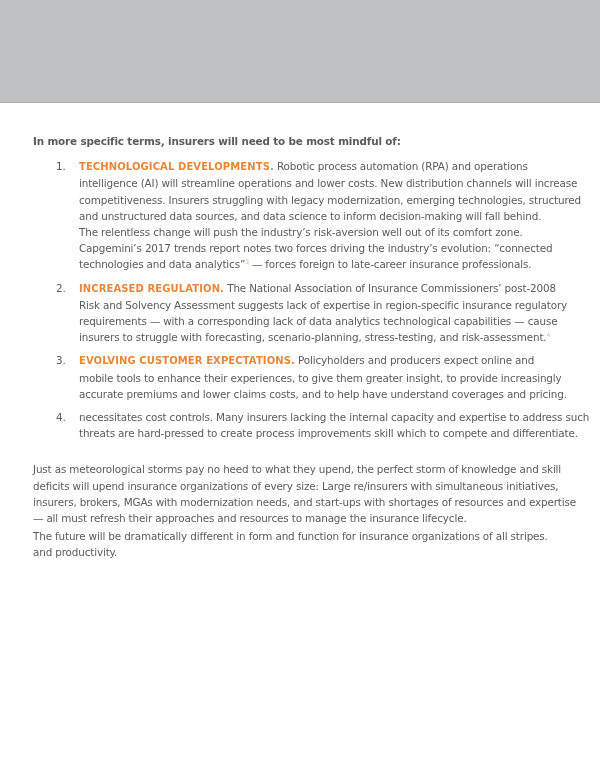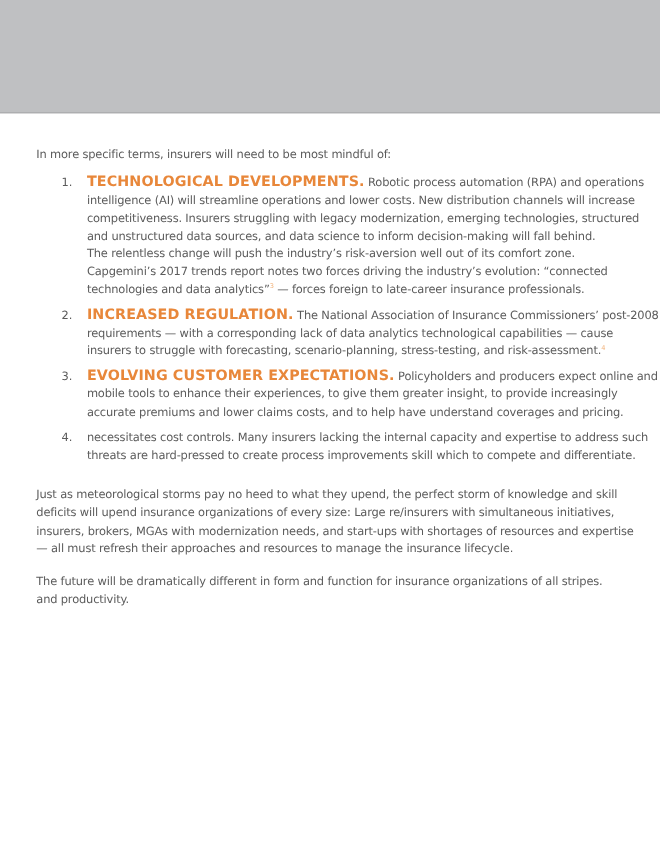--- a/index.html
+++ b/index.html
@@ -8,28 +8,28 @@
     font-family: "DejaVu Sans", sans-serif; color: #5b5b5b;
   }
   .header-band {
     position: absolute; left: 0; top: 0; width: 600px; height: 102px;
     background: #bfc0c2; border-bottom: 1px solid #a9aaac;
   }
   .content {
     position: absolute; left: 33px; top: 133px; width: 540px;
     font-size: 10.4px; line-height: 16.2px; letter-spacing: -0.15px;
   }
-  .intro { margin: 0 0 9px 0; }
+  .intro { margin: 0 0 9px 0; font-weight: bold; }
   ol.items { list-style: none; margin: 0; padding: 0; }
   ol.items li { position: relative; padding-left: 46px; margin-bottom: 7px; }
   .num { position: absolute; left: 23px; top: 0; }
-  .head { color: #e8873a; font-weight: bold; font-size: 13px; letter-spacing: 0.1px; }
+  .head { color: #e8873a; font-weight: bold; font-size: 10px; letter-spacing: 0.1px; }
   sup.ref { color: #f2b27a; font-size: 6px; line-height: 0; vertical-align: 4px; }
   p.para { margin: 20px 0 0 0; }
-  p.para + p.para { margin-top: 14px; }
+  p.para + p.para { margin-top: 2px; }
   .line { display: block; white-space: nowrap; }
 </style>
 </head>
 <body>
 
 <div class="header-band"></div>
 
 <div class="content">
   <p class="intro">In more specific terms, insurers will need to be most mindful of:</p>
 
@@ -40,20 +40,21 @@
       <span class="line">intelligence (AI) will streamline operations and lower costs. New distribution channels will increase</span>
       <span class="line">competitiveness. Insurers struggling with legacy modernization, emerging technologies, structured</span>
       <span class="line">and unstructured data sources, and data science to inform decision-making will fall behind.</span>
       <span class="line">The relentless change will push the industry’s risk-aversion well out of its comfort zone.</span>
       <span class="line">Capgemini’s 2017 trends report notes two forces driving the industry’s evolution: “connected</span>
       <span class="line"><span>technologies and data analytics”</span><sup class="ref">3</sup><span> — forces foreign to late-career insurance professionals.</span></span>
     </li>
     <li>
       <span class="num">2.</span>
       <span class="line"><span class="head">INCREASED REGULATION.</span><span> The National Association of Insurance Commissioners’ post-2008</span></span>
+      <span class="line">Risk and Solvency Assessment suggests lack of expertise in region-specific insurance regulatory</span>
       <span class="line">requirements — with a corresponding lack of data analytics technological capabilities — cause</span>
       <span class="line"><span>insurers to struggle with forecasting, scenario-planning, stress-testing, and risk-assessment.</span><sup class="ref">4</sup></span>
     </li>
     <li>
       <span class="num">3.</span>
       <span class="line"><span class="head">EVOLVING CUSTOMER EXPECTATIONS.</span><span> Policyholders and producers expect online and</span></span>
       <span class="line">mobile tools to enhance their experiences, to give them greater insight, to provide increasingly</span>
       <span class="line">accurate premiums and lower claims costs, and to help have understand coverages and pricing.</span>
     </li>
     <li>

